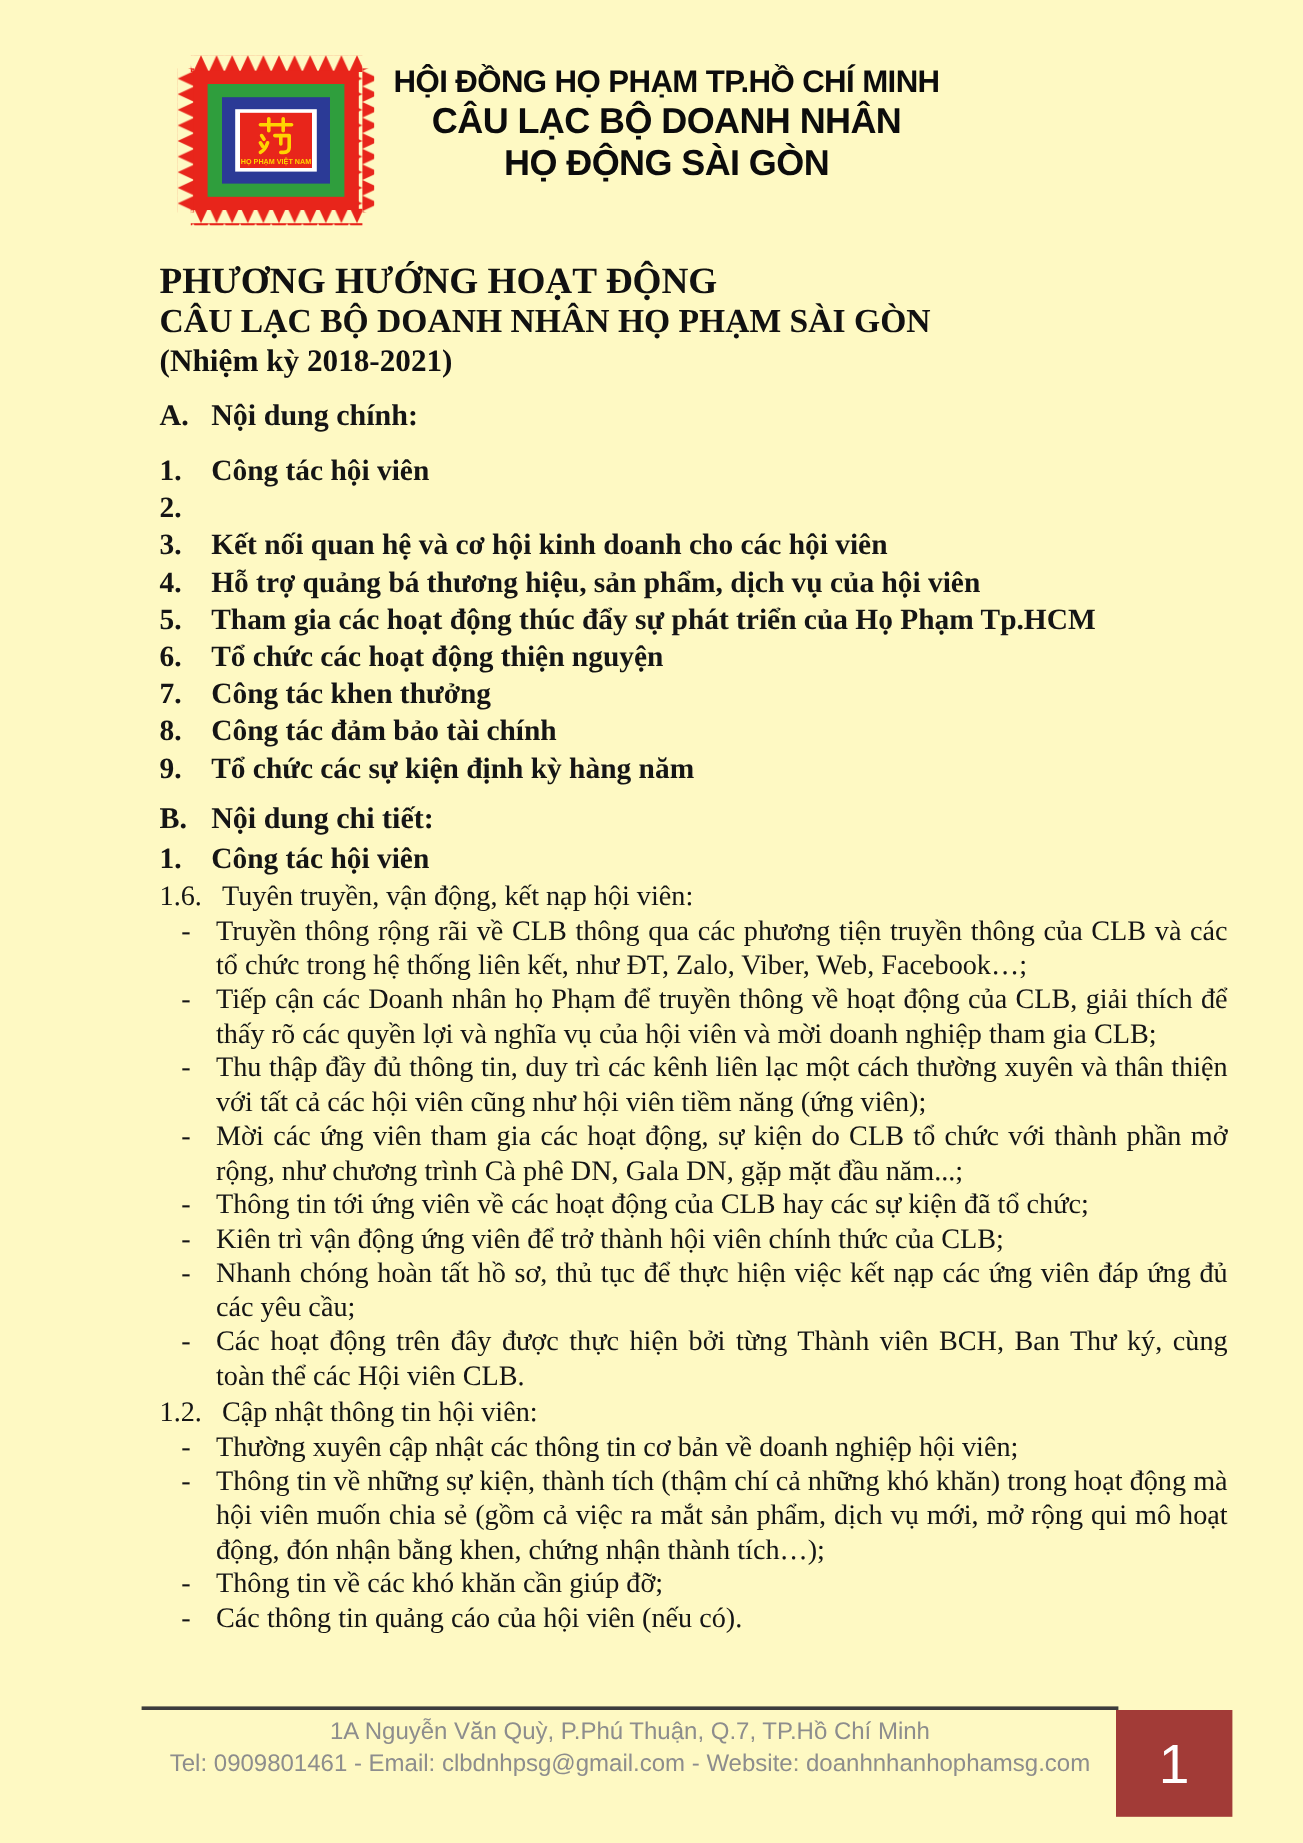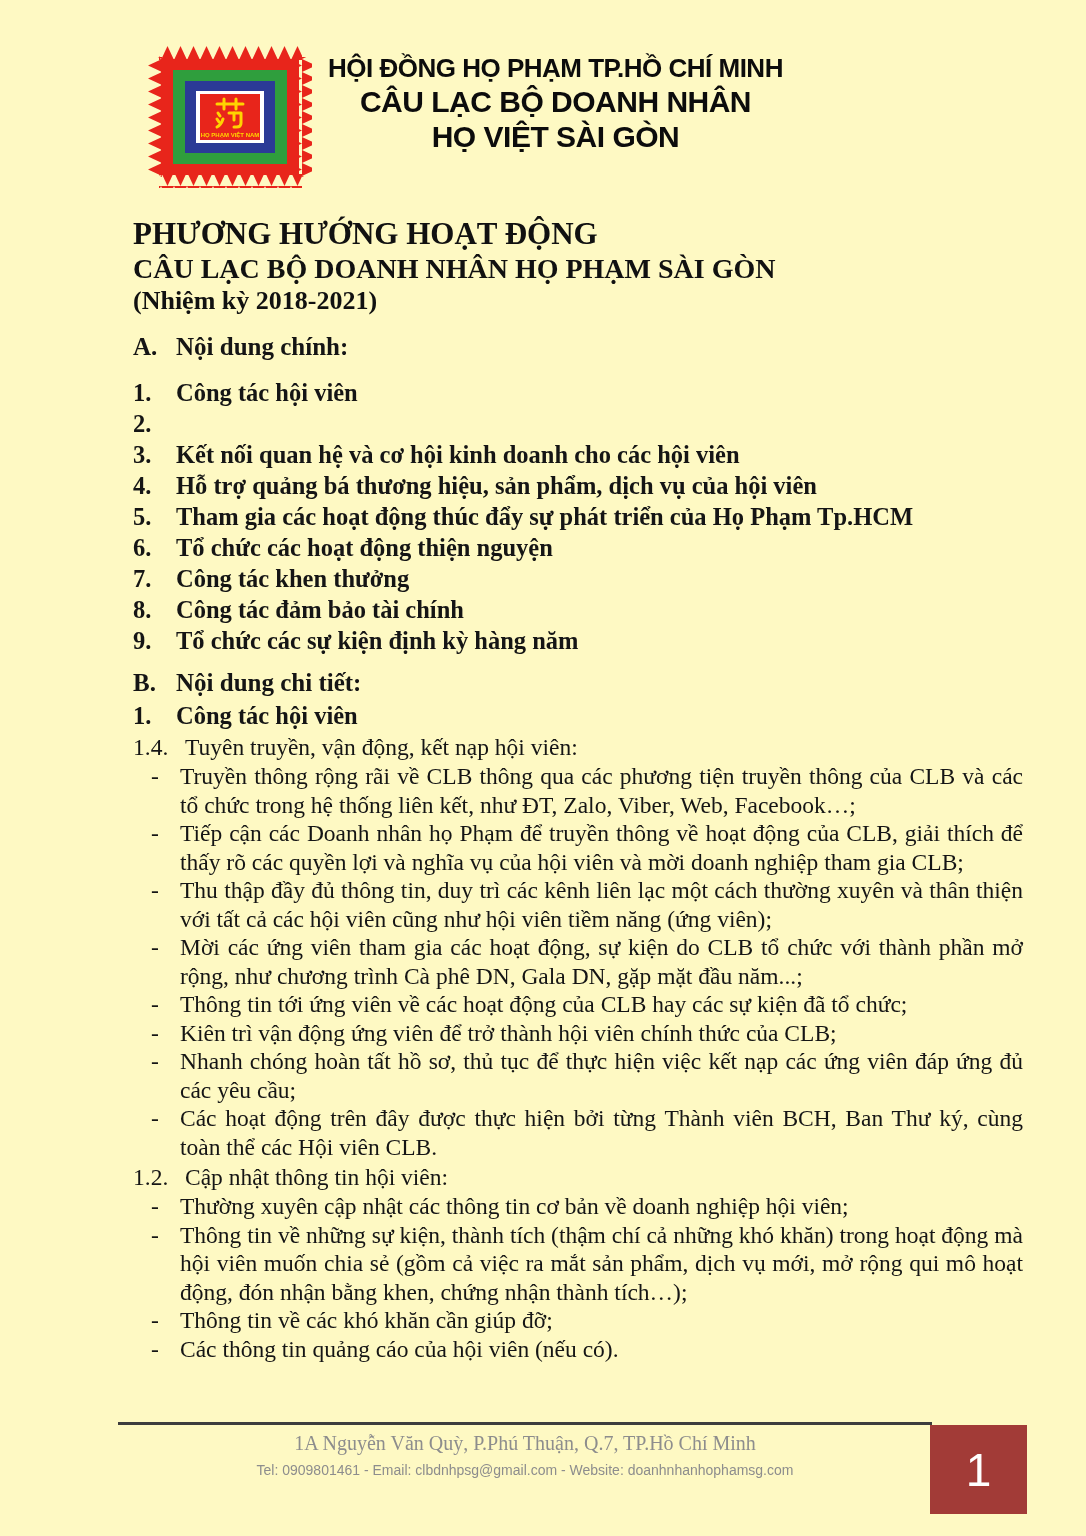--- a/index.html
+++ b/index.html
@@ -36,22 +36,22 @@
   .sub-sub .sn{width:52px;flex:0 0 auto;}
   .bullet{display:flex;font-size:23.5px;line-height:28.5px;padding-left:18px;}
   .bullet .dash{width:29px;flex:0 0 auto;}
   .bullet .bt{flex:1 1 auto;text-align:justify;}
   
   .footer-rule{position:absolute;left:118px;top:1422px;width:814px;height:3px;background:#3d3d3d;}
   .footer-text{
     position:absolute;left:118px;top:1430px;width:814px;text-align:center;
     font-family:"Liberation Sans","DejaVu Sans",sans-serif;color:#8d8d8d;
   }
-  .footer-address{font-size:20px;line-height:27px;font-family:Liberation Serif, serif;}
-  .footer-contact{font-size:14px;line-height:27px;}
+  .footer-address{font-size:20px;line-height:27px;}
+  .footer-contact{font-size:20px;line-height:27px;}
   .page-num-box{
     position:absolute;left:930px;top:1425px;width:97px;height:89px;
     display:flex;align-items:center;justify-content:center;
     font-family:"Liberation Sans","DejaVu Sans",sans-serif;
     color:#ffffff;font-size:46px;
   }
 </style>
 </head>
 <body>
 
@@ -100,21 +100,21 @@
           <path d="M-1,1 h12 v10 q0,4 -4.5,4 h-2.5"></path>
           <path d="M4,1 v7"></path>
         </g>
 
         <text x="82" y="91" text-anchor="middle" font-size="6" font-weight="bold" font-family="Liberation Sans, DejaVu Sans, sans-serif" fill="#ffd400">HỌ PHẠM VIỆT NAM</text>
       </svg>
     </div>
     <div class="org-block">
       <div class="org-line1">HỘI ĐỒNG HỌ PHẠM TP.HỒ CHÍ MINH</div>
       <div class="org-line2">CÂU LẠC BỘ DOANH NHÂN</div>
-      <div class="org-line3">HỌ VIỆT SÀI GÒN</div>
+      <div class="org-line3">HỌ ĐỘNG SÀI GÒN</div>
     </div>
   </div>
 
   <div class="title-wrap">
     <div class="title-line1">PHƯƠNG HƯỚNG HOẠT ĐỘNG</div>
     <div class="title-line2">CÂU LẠC BỘ DOANH NHÂN HỌ PHẠM SÀI GÒN</div>
     <div class="title-line3">(Nhiệm kỳ 2018-2021)</div>
   </div>
 
   <div class="body-wrap">
@@ -164,21 +164,21 @@
       <span class="hn">B.</span>
       <span>Nội dung chi tiết:</span>
     </div>
 
     <div class="num-item sub-num">
       <span class="n">1.</span>
       <span class="t">Công tác hội viên</span>
     </div>
 
     <div class="sub-sub">
-      <span class="sn">1.4.</span>
+      <span class="sn">1.6.</span>
       <span>Tuyên truyền, vận động, kết nạp hội viên:</span>
     </div>
 
     <div class="bullet">
       <span class="dash">-</span>
       <span class="bt">Truyền thông rộng rãi về CLB thông qua các phương tiện truyền thông của CLB và các tổ chức trong hệ thống liên kết, như ĐT, Zalo, Viber, Web, Facebook…;</span>
     </div>
     <div class="bullet">
       <span class="dash">-</span>
       <span class="bt">Tiếp cận các Doanh nhân họ Phạm để truyền thông về hoạt động của CLB, giải thích để thấy rõ các quyền lợi và nghĩa vụ của hội viên và mời doanh nghiệp tham gia CLB;</span>

